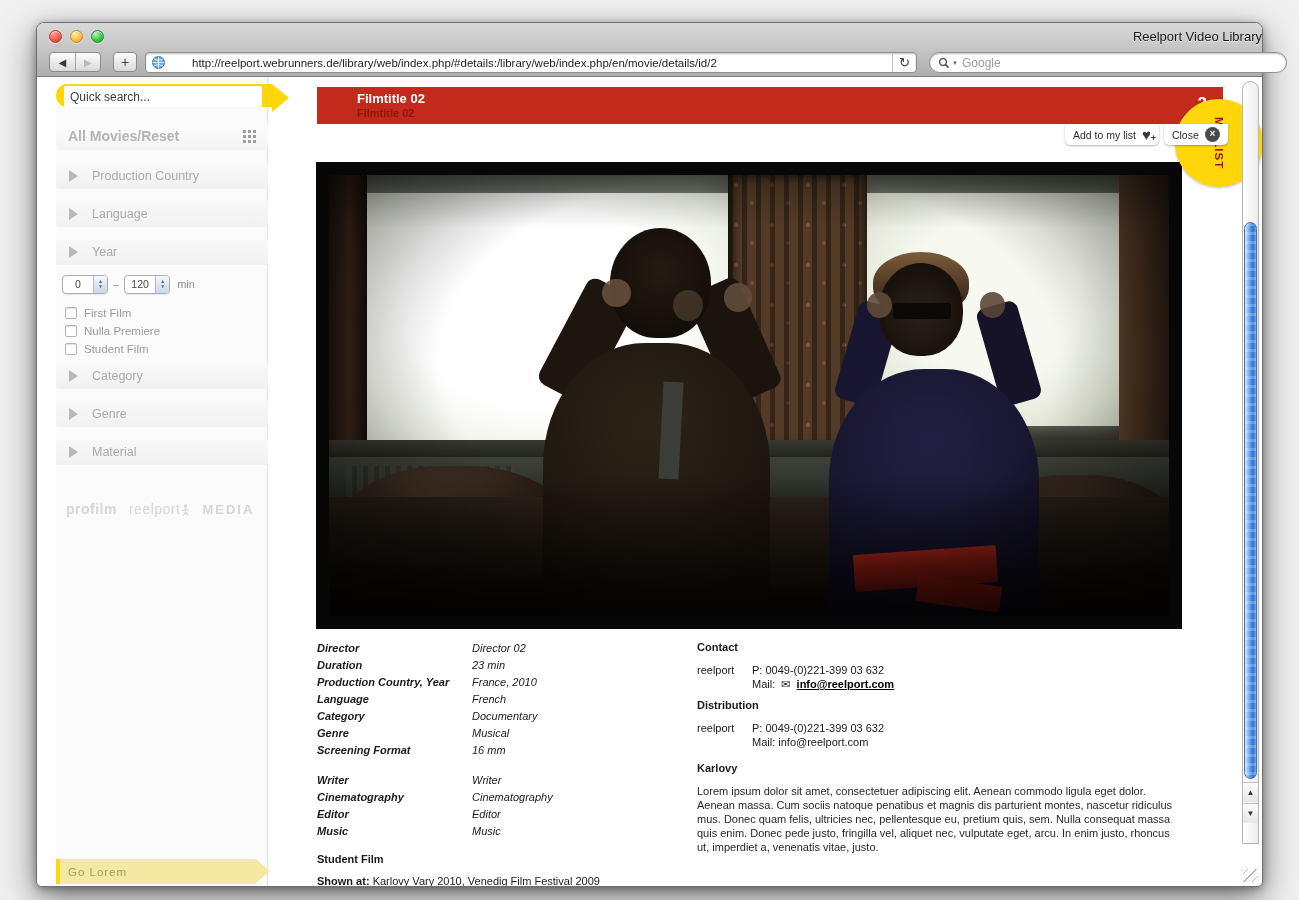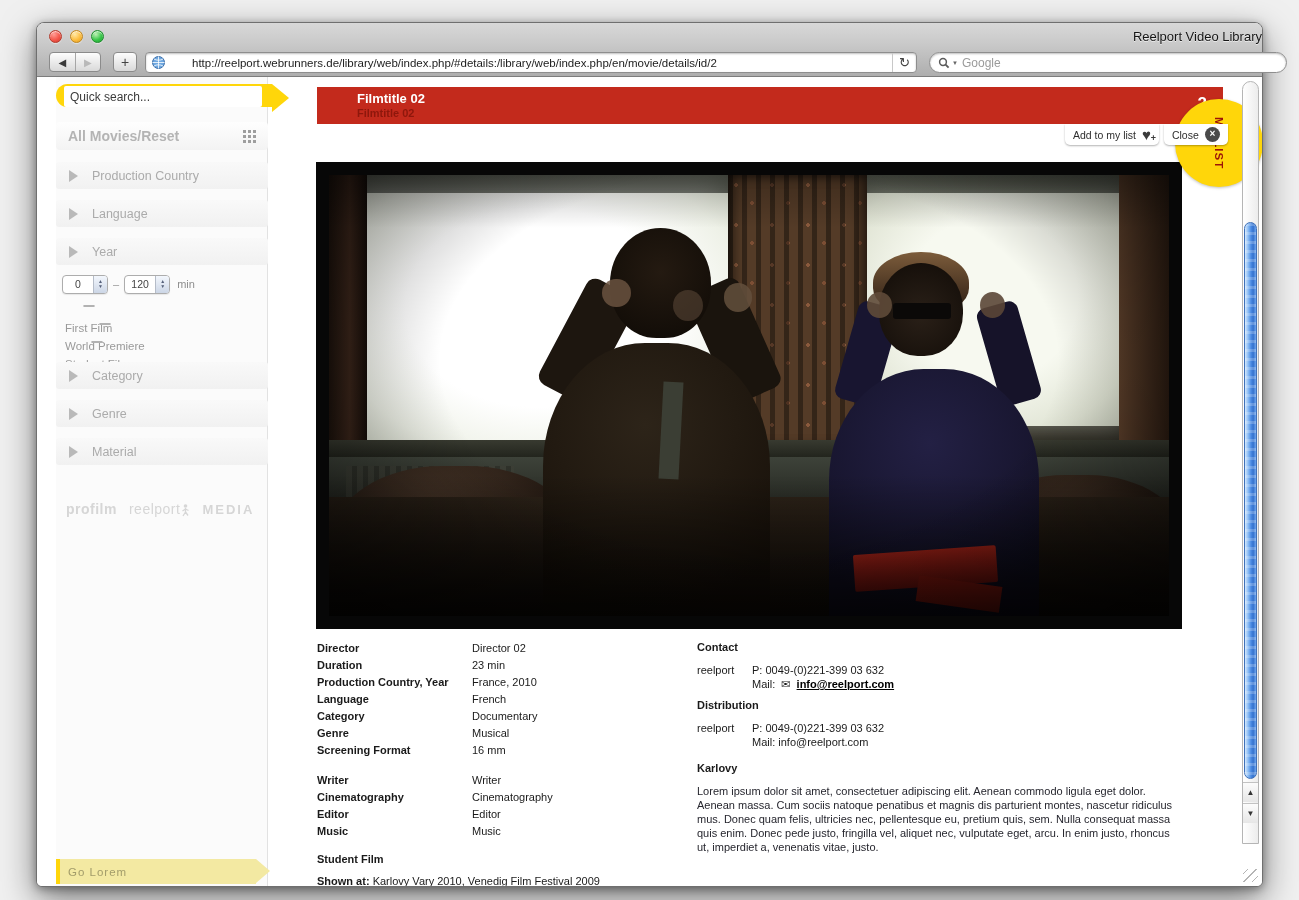--- a/index.html
+++ b/index.html
@@ -57,21 +57,21 @@
   .acc .tri { margin-left:13px; width:0; height:0; border-top:6px solid transparent; border-bottom:6px solid transparent; border-left:9px solid #b9b9b9; }
   .acc .lbl { margin-left:14px; font-size:12.5px; color:#ababab; }
 
   .dur { position:absolute; left:6px; top:197px; height:20px; display:flex; align-items:center; gap:5px; }
   .spin { width:46px; height:19px; background:#fff; border:1px solid #adadad; border-radius:4px; display:flex; overflow:hidden; box-shadow:0 1px 1px rgba(0,0,0,.08); }
   .spin input { width:30px; border:none; outline:none; font-size:10.5px; color:#444; text-align:center; background:transparent; font-family:"Liberation Sans",sans-serif; }
   .stepper { width:14px; border-left:1px solid #b5bcc8; background:linear-gradient(180deg,#f3f7fd,#ccd6e6); display:flex; flex-direction:column; align-items:center; justify-content:center; font-size:5px; color:#55607a; line-height:5px; }
   .dash { color:#9a9a9a; font-size:11px; }
   .unit { color:#8e8e8e; font-size:11px; margin-left:2px; }
 
-  .chk { position:absolute; left:9px; height:14px; display:flex; align-items:center; gap:15px;flex-direction:column; }
+  .chk { position:absolute; left:9px; height:14px; display:flex; align-items:flex-end; gap:7px; }
   .box { width:12px; height:12px; background:#fff; border:1px solid #b2b2b2; border-radius:2px; box-shadow:inset 0 1px 1px rgba(0,0,0,.12); }
   .chk .lbl { font-size:11.5px; color:#9a9a9a; }
 
   .logos { position:absolute; left:10px; top:424px; width:195px; display:flex; align-items:center; gap:12px; color:#d6d6d6; }
   .logo1 { font-size:14px; font-weight:bold; letter-spacing:.5px; }
   .logo2 { font-size:14px; letter-spacing:.5px; display:flex; align-items:flex-end; gap:1px; }
   .logo3 { font-size:13px; font-weight:bold; letter-spacing:2px; }
 
   .gofilter { position:absolute; left:0; top:782px; width:200px; height:25px; background:#f3e9a2; display:flex; align-items:center; }
   .gofilter:after { content:""; position:absolute; right:-14px; top:0; border-top:12.5px solid transparent; border-bottom:12.5px solid transparent; border-left:14px solid #f3e9a2; }
@@ -129,21 +129,21 @@
   .womanHead { left:65.5%; top:20%; width:10%; height:21%; border-radius:50% 50% 46% 46%; background:radial-gradient(circle at 50% 55%, #2a2018, #140e09 85%); }
   .wGlasses { left:67.2%; top:29%; width:6.8%; height:3.6%; border-radius:3px; background:#0b0908; }
   .handWL { left:64%; top:26.5%; width:3%; height:6%; border-radius:50%; background:#5f4a39; opacity:.9; }
   .handWR { left:77.5%; top:26.5%; width:3%; height:6%; border-radius:50%; background:#5a4636; opacity:.9; }
   .redbox { left:62.5%; top:85%; width:17%; height:8.5%; background:linear-gradient(180deg,#c3291c,#8e1710); border-radius:2px; transform:rotate(-4deg); }
   .redbox2 { left:70%; top:92%; width:10%; height:6%; background:#a71d12; transform:rotate(8deg); }
   .vignette { inset:0; background:radial-gradient(ellipse at 50% 42%, transparent 52%, rgba(0,0,0,.55) 95%), linear-gradient(180deg, rgba(0,0,0,.25) 0%, transparent 12%, transparent 68%, rgba(0,0,0,.75) 100%); }
 
   
   .details { position:absolute; left:280px; top:563px; width:906px; font-size:11px; color:#1a1a1a; }
-  .drow { display:flex; line-height:17px; }
+  .drow { display:flex; line-height:17px;font-style:italic; }
   .drow .k { width:155px; font-weight:bold; }
   .colL { position:absolute; left:0; top:0; width:380px; }
   .colR { position:absolute; left:380px; top:0; width:500px; }
   .gap { height:13px; }
   .bold { font-weight:bold; }
   .crow { display:flex; line-height:14px; margin-top:8px; }
   .crow .co { width:55px; }
   .maillink { font-weight:bold; text-decoration:underline; color:#000; }
   .env { font-family:"DejaVu Sans",sans-serif; font-size:11px; margin:0 3px; }
   .heading { font-weight:bold; line-height:15px; }
@@ -255,21 +255,21 @@
         </div>
         <span class="unit">min</span>
       </div>
 
       <div class="chk" style="top:228px;">
         <span class="box"></span>
         <span class="lbl">First Film</span>
       </div>
       <div class="chk" style="top:246px;">
         <span class="box"></span>
-        <span class="lbl">World Premiere</span>
+        <span class="lbl">Nulla Premiere</span>
       </div>
       <div class="chk" style="top:264px;">
         <span class="box"></span>
         <span class="lbl">Student Film</span>
       </div>
 
       <div class="acc" style="top:285px;">
         <span class="tri"></span>
         <span class="lbl">Category</span>
       </div>

